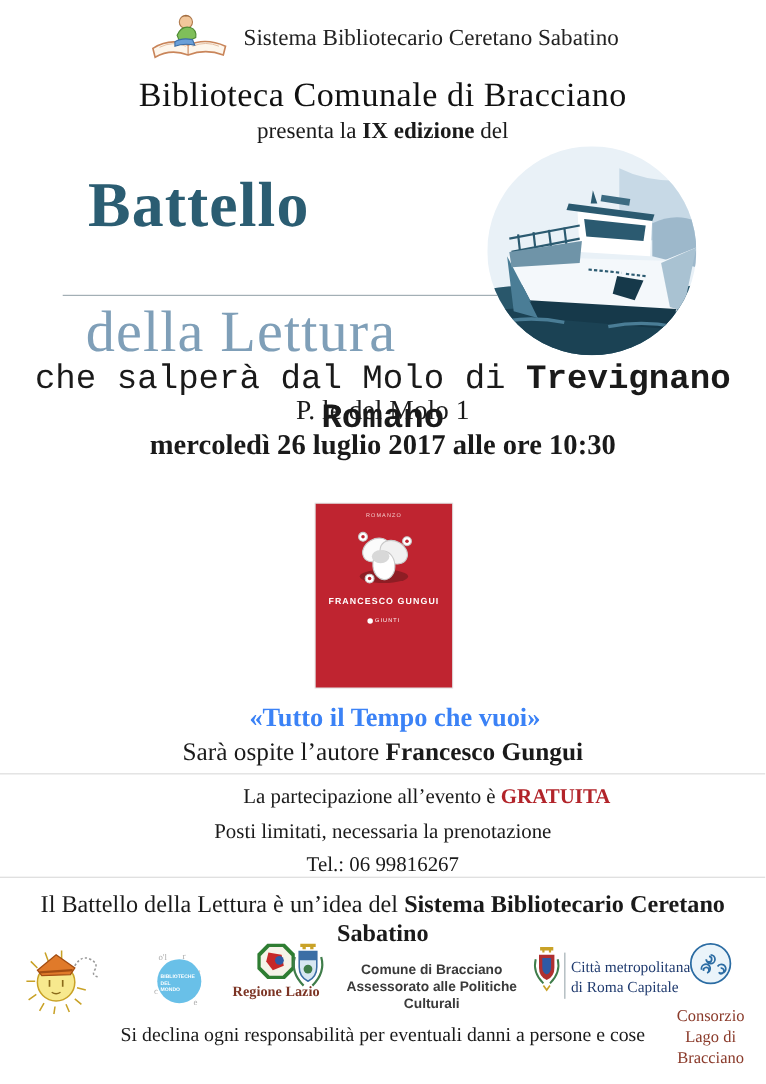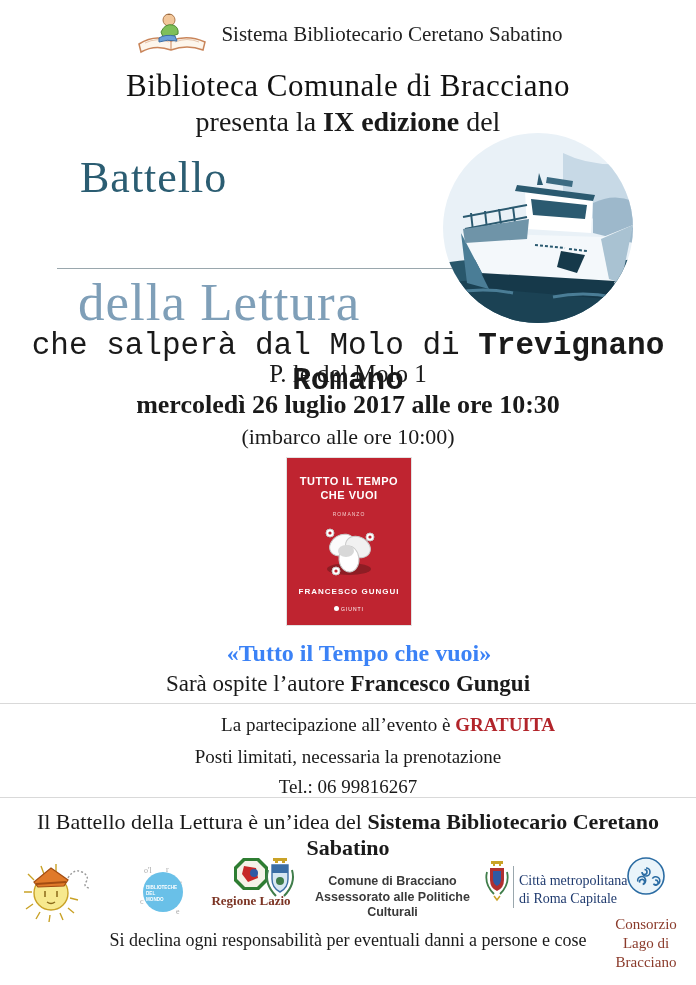--- a/index.html
+++ b/index.html
@@ -7,25 +7,25 @@
     position:relative;width:696px;height:985px;background:#ffffff;overflow:hidden;
     font-family:"Liberation Serif", serif;color:#1a1a1a;
   }
   .abs{position:absolute;}
   .center{left:0;width:696px;text-align:center;}
 
   
   .header-row{top:8px;left:0;width:696px;display:flex;justify-content:center;align-items:center;gap:10px;}
   .system-name{font-size:21px;color:#222;}
   .library-name{top:68px;font-size:31px;color:#111;letter-spacing:.5px;}
-  .presents{top:106px;font-size:28px;}
+  .presents{top:106px;font-size:21px;}
   .presents b{font-weight:bold;}
 
   
-  .title-word1{top:152px;left:80px;font-size:44px;font-weight:normal;color:#2b5d72;letter-spacing:1px;}
+  .title-word1{top:152px;left:80px;font-size:58px;font-weight:bold;color:#2b5d72;letter-spacing:1px;}
   .title-rule{top:268px;left:57px;width:398px;height:1px;background:#9aa7ad;}
   .title-word2{top:272px;left:78px;font-size:53px;color:#7f9fb8;letter-spacing:1px;}
   .boat-circle{top:133px;left:443px;width:190px;height:190px;}
 
   
   .ev1{top:328px;font-size:31px;font-family:Liberation Mono, monospace;}
   .ev2{top:360px;font-size:25px;}
   .ev3{top:390px;font-size:26px;font-weight:bold;}
   .ev4{top:424px;font-size:22px;}
 
@@ -136,24 +136,22 @@
 
       <path d="M92 112 l30 3 M126 116 l18 2" stroke="#2b5a70" stroke-width="2" stroke-dasharray="3 2"></path>
 
       <path d="M10 160 q30 -6 60 0 M110 164 q30 -6 60 0" stroke="#4a7d96" stroke-width="3" fill="none"></path>
     </g>
   </svg>
 
   <div class="abs center ev1"><span>che salperà dal Molo di </span><b>Trevignano Romano</b></div>
   <div class="abs center ev2">P. le del Molo 1</div>
   <div class="abs center ev3">mercoledì 26 luglio 2017 alle ore 10:30</div>
-  <div class="abs center ev4">(imbarco alle ore 10:00)</div>
 
   <div class="abs cover">
-    <div class="cover-title">TUTTO IL TEMPO CHE VUOI</div>
     <div class="cover-genre">ROMANZO</div>
     <svg class="cover-cups" width="62" height="58" viewBox="0 0 62 58">
       <ellipse cx="31" cy="48" rx="22" ry="6" fill="#8e1d24"></ellipse>
       <g stroke="#c9c9c9" stroke-width="1">
         <ellipse cx="24" cy="24" rx="13" ry="10" fill="#fbfbfb" transform="rotate(-30 24 24)"></ellipse>
         <ellipse cx="40" cy="26" rx="13" ry="10" fill="#f1f1f1" transform="rotate(28 40 26)"></ellipse>
         <ellipse cx="31" cy="38" rx="13" ry="10" fill="#ffffff" transform="rotate(85 31 38)"></ellipse>
       </g>
       <ellipse cx="28" cy="30" rx="8" ry="6" fill="#d8d8d8"></ellipse>
       <g fill="#ffffff" stroke="#c9c9c9" stroke-width="1">

